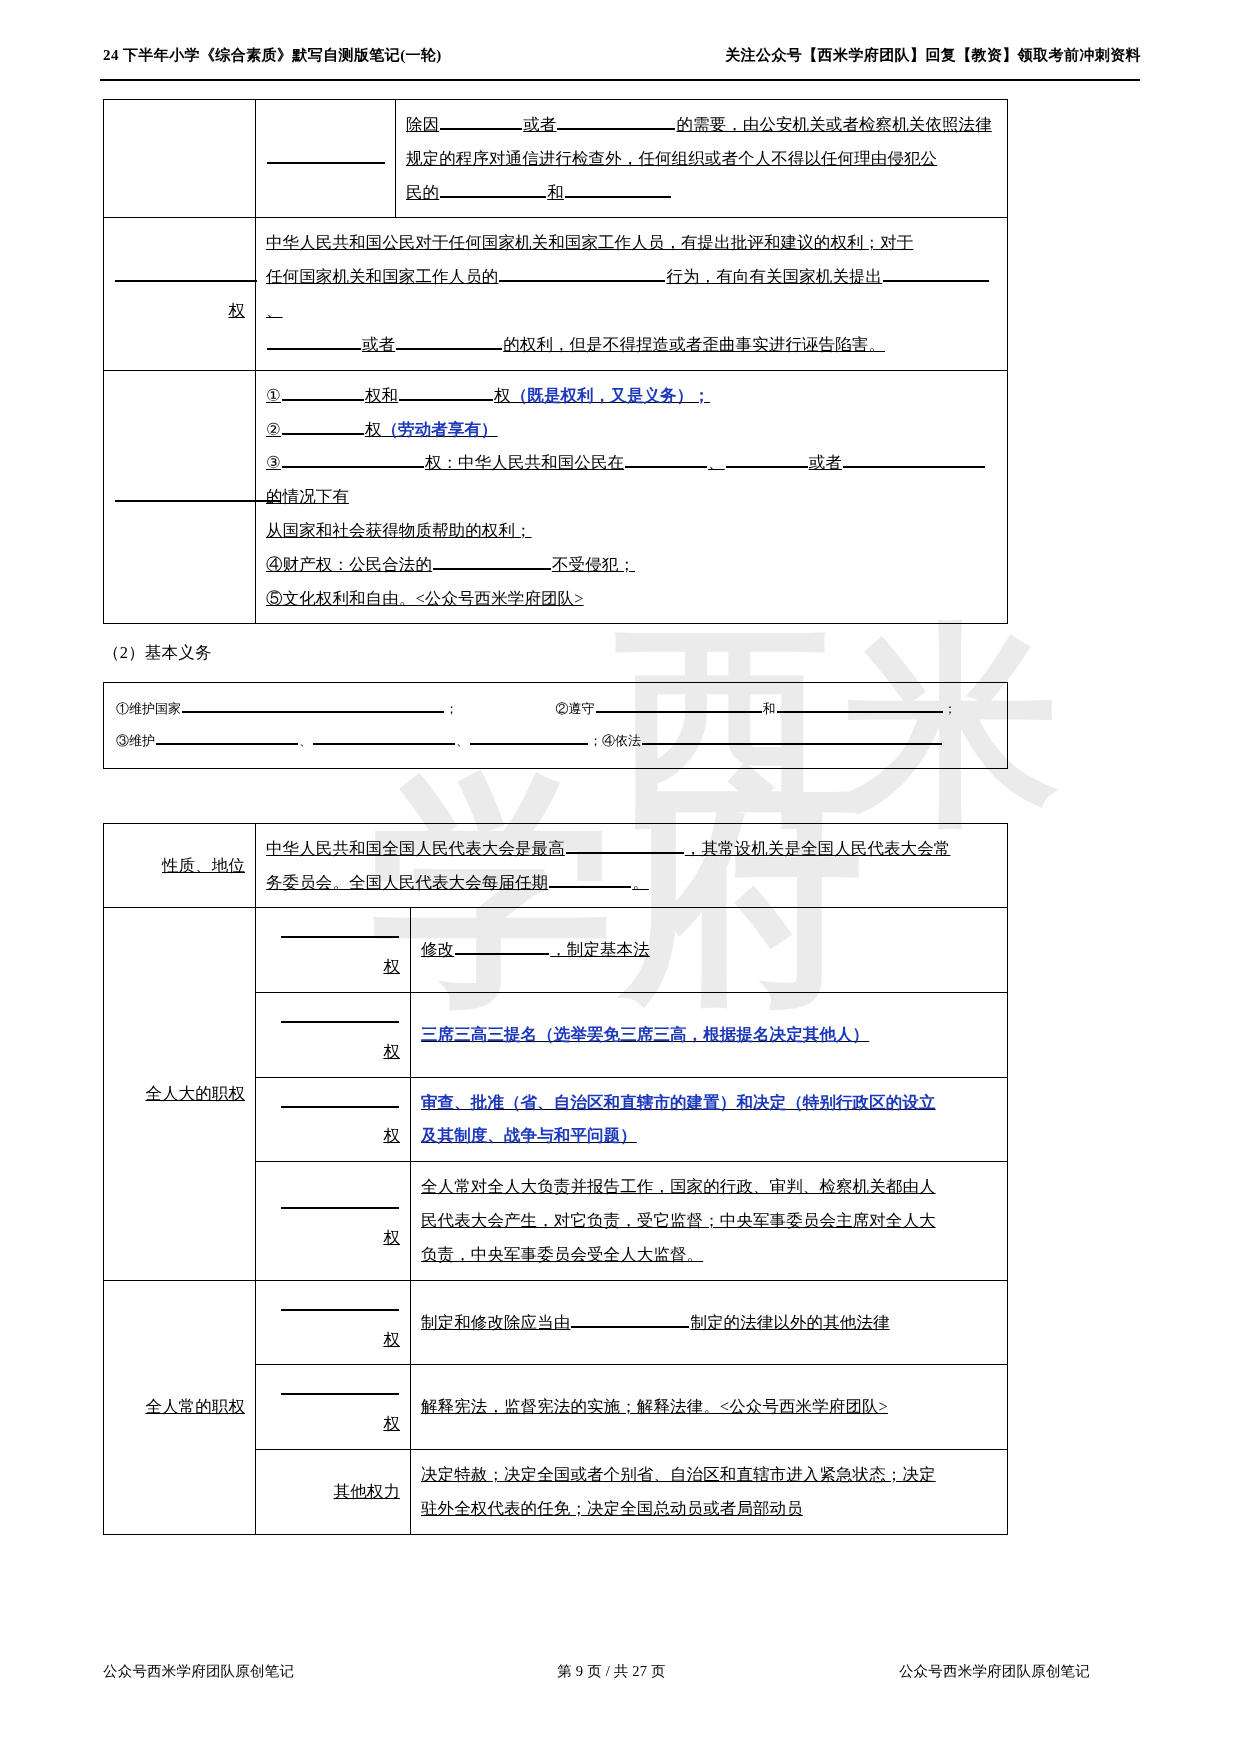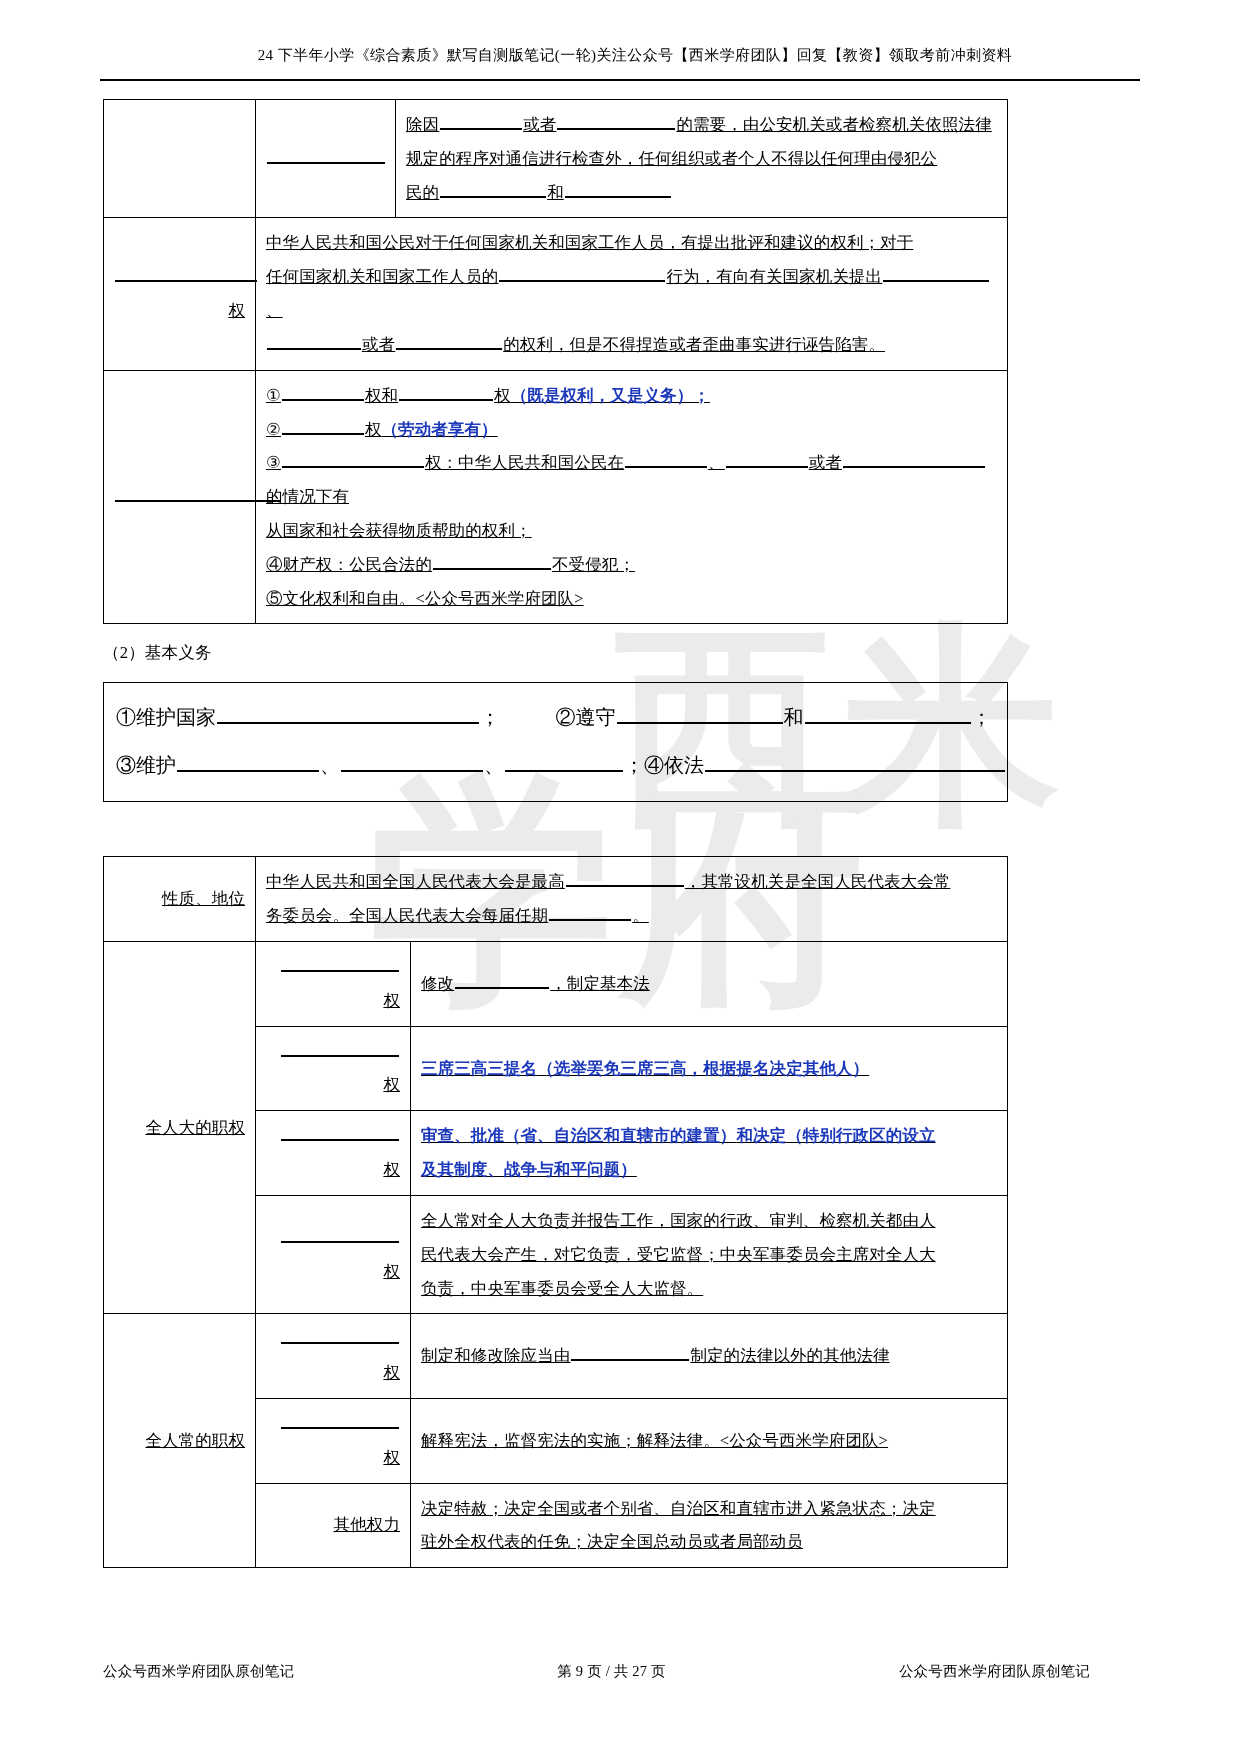--- a/index.html
+++ b/index.html
@@ -36,28 +36,29 @@
     position: relative;
     z-index: 2;
     width: 1240px;
     height: 1754px;
     padding: 0;
   }
 
   
   .hdr {
     position: absolute;
-    left: 116px;
+    left: 103px;
     top: 46px;
     width: 1040px;
     display: flex;
-    justify-content: center;
+    justify-content: space-between;
     align-items: baseline;
     font-size: 15px;
     letter-spacing: 0.4px;
+    font-weight: bold;
   }
   .hdr-left  { white-space: nowrap; }
   .hdr-right { white-space: nowrap; padding-right: 2px; }
   .hdr-rule {
     position: absolute;
     left: 100px;
     top: 79px;
     width: 1040px;
     height: 0;
     border-top: 2px solid #000;
@@ -121,21 +122,21 @@
   .sub-title {
     font-size: 16.5px;
     margin: 0;
     letter-spacing: 0.2px;
   }
 
   .spacer-18 { height: 18px; }
   .spacer-24 { height: 24px; }
   .spacer-30 { height: 30px; }
   .oblig-box { border: 1px solid #000; width: 905px; padding: 10px 12px 12px 12px; }
-  .oblig-row { display: flex; align-items: baseline; font-size: 20px; line-height: 2.4; }
+  .oblig-row { display: flex; align-items: baseline; font-size: 13px; line-height: 2.4; }
   .oblig-cell { flex: 0 0 50%; white-space: nowrap; }
 
   
   .footer {
     position: absolute;
     left: 103px;
     top: 1616px;
     width: 1035px;
     display: flex;
     justify-content: space-between;

